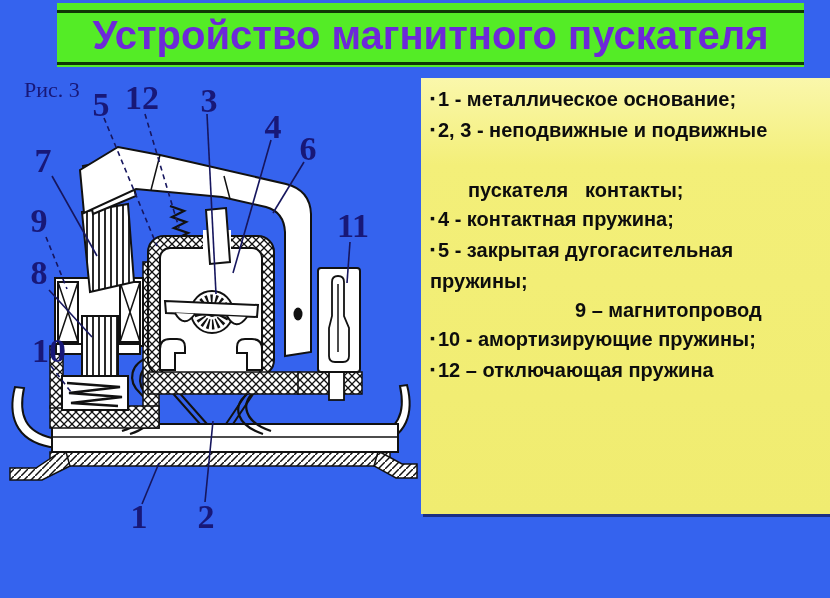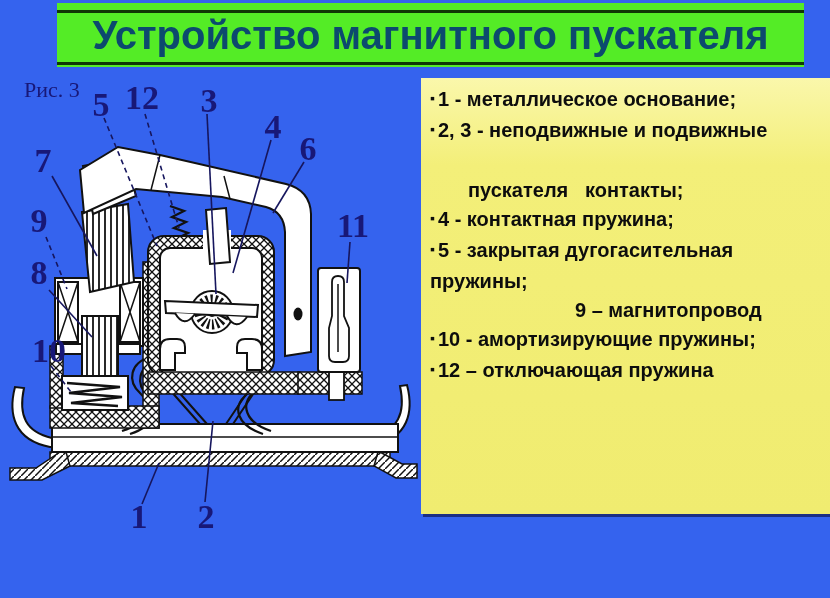--- a/index.html
+++ b/index.html
@@ -3,21 +3,21 @@
 <meta charset="utf-8">
 <style>
   html,body{margin:0;padding:0;}
   .stage{position:relative;width:830px;height:598px;background:#3563ee;overflow:hidden;
          font-family:"Liberation Sans",sans-serif;}
   
   .banner{position:absolute;left:57px;top:3px;width:747px;height:64px;background:#54ec26;}
   .bevel{position:absolute;left:0;right:0;top:7px;bottom:2px;
          border-top:3px solid rgba(5,25,0,0.85);border-bottom:3px solid rgba(5,25,0,0.85);}
   .title{position:relative;width:100%;height:100%;display:flex;align-items:center;justify-content:center;
-         font-weight:bold;font-size:40px;color:#0c4a6e;letter-spacing:0px;white-space:nowrap;}
+         font-weight:bold;font-size:40px;color:#6d28d9;letter-spacing:0px;white-space:nowrap;}
   
   .panel{position:absolute;left:421px;top:78px;width:442px;height:436px;box-sizing:border-box;
          background:linear-gradient(180deg,#faf7ab 0%,#f3ef79 20%,#f0ec70 100%);
          box-shadow:2px 3px 0 rgba(5,5,45,0.55);padding:7px 4px 0 9px;}
   .ln{font-weight:bold;font-size:20px;line-height:29px;color:#0d0d0d;white-space:pre;}
   .ln .blt{display:inline-block;font-size:14px;transform:translateY(-3px);margin-right:3px;}
   .i1{padding-left:38px;}
   .i2{padding-left:145px;}
   .sp{height:29px;}
   

